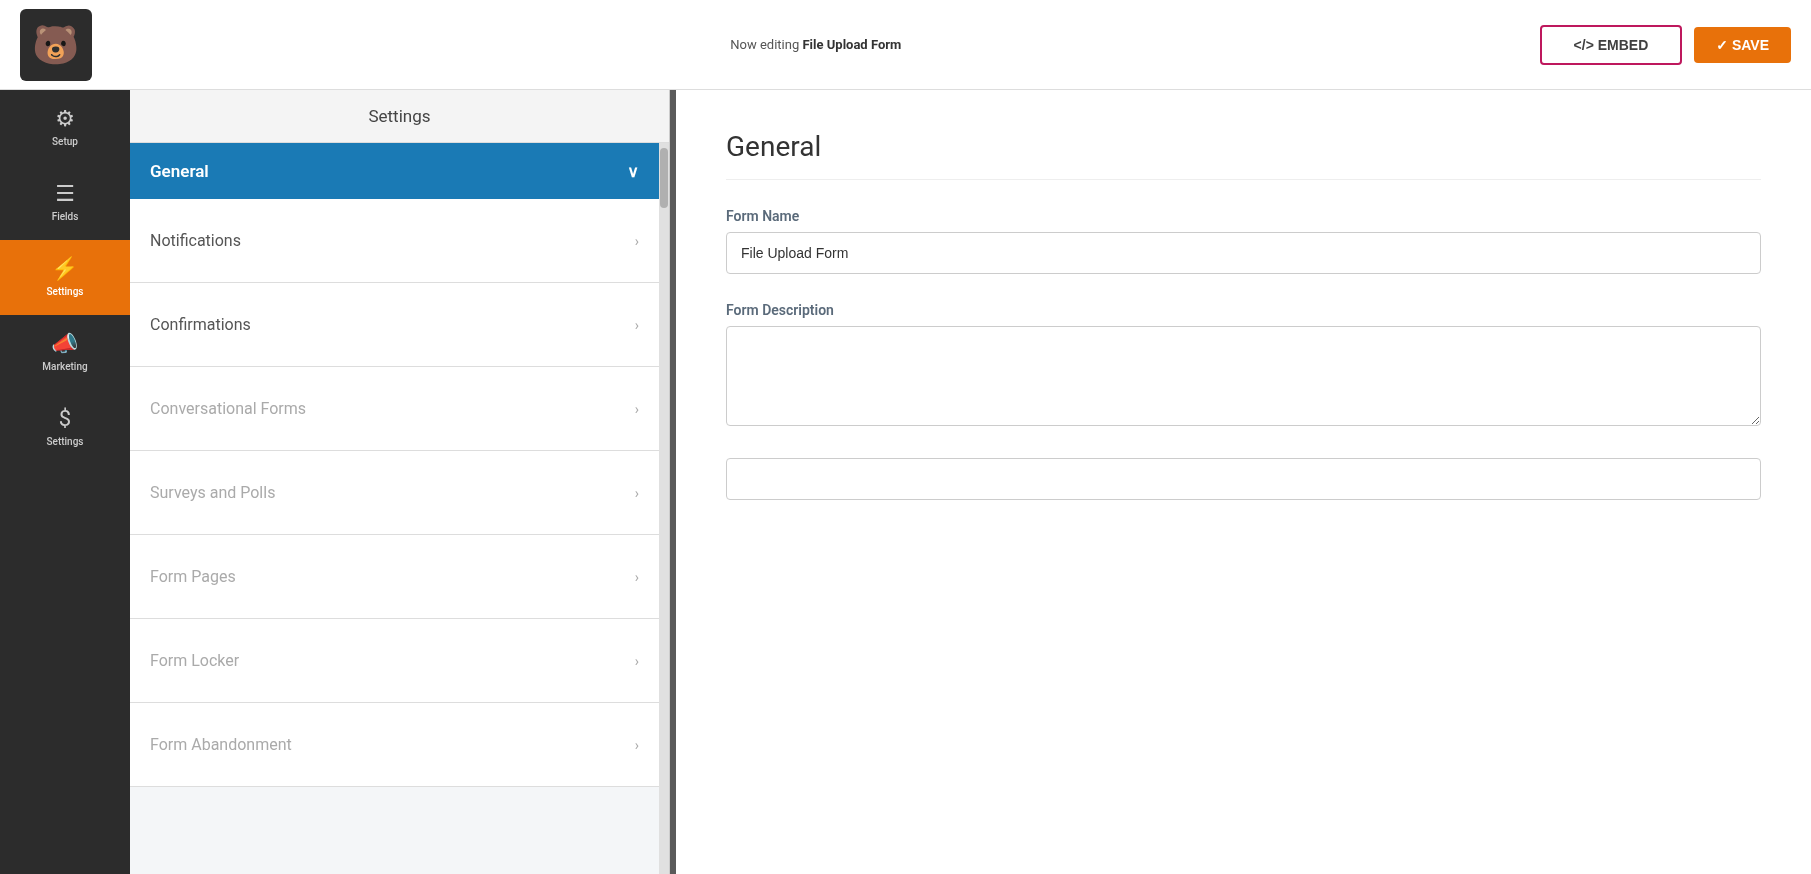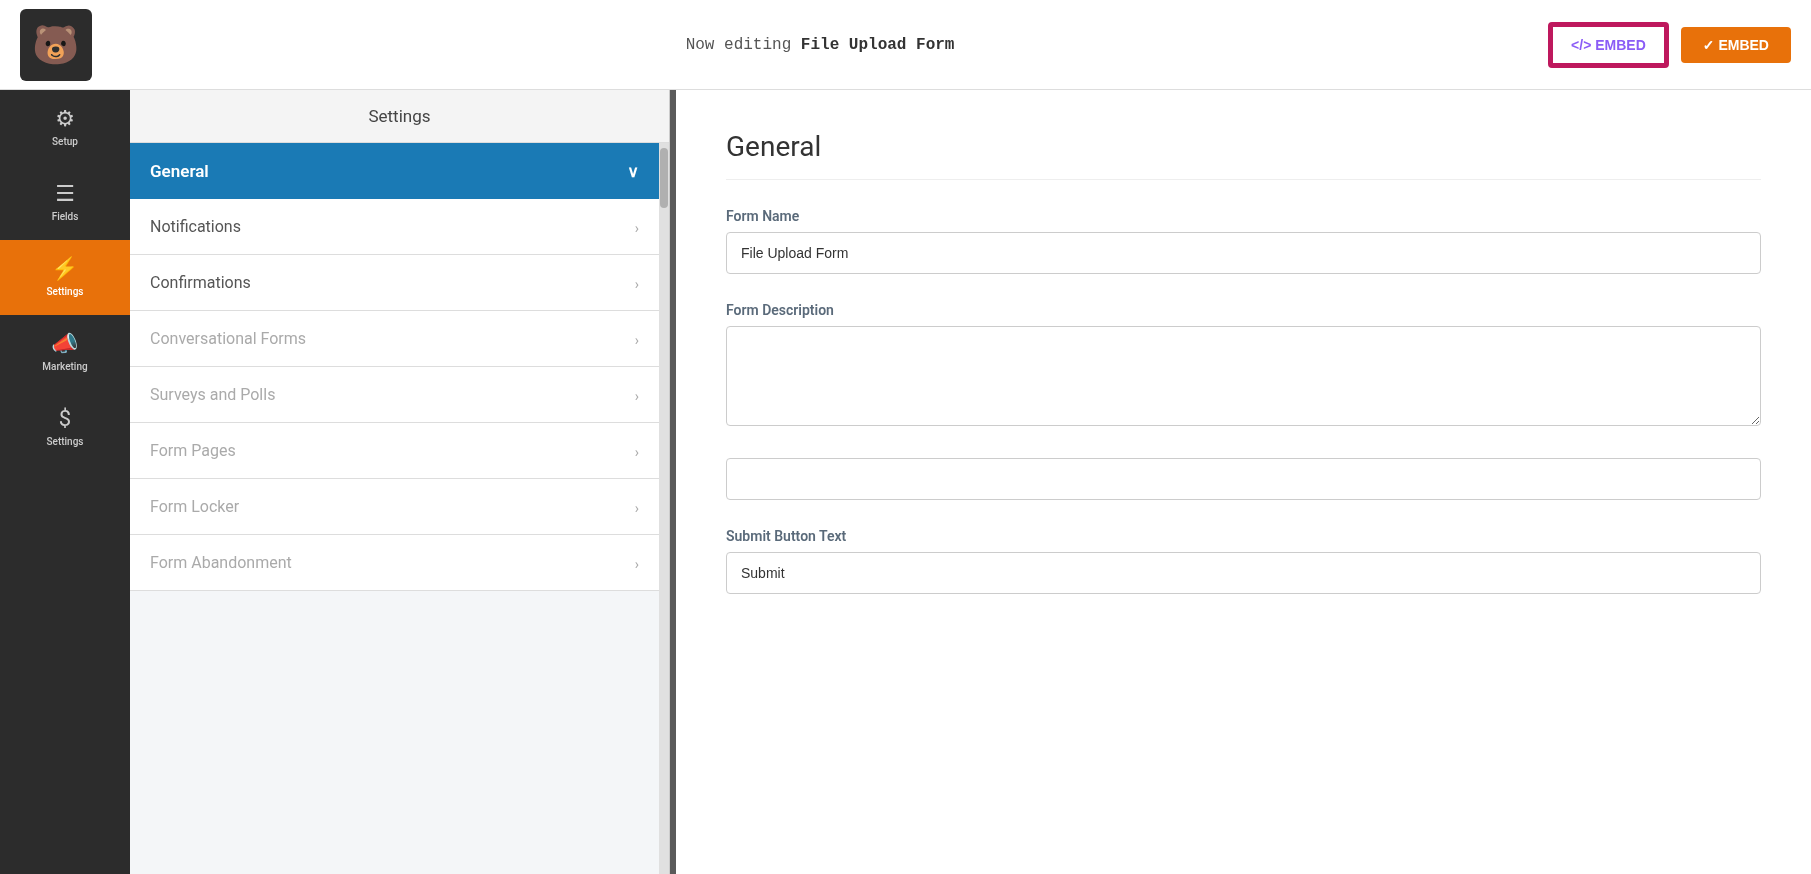--- a/index.html
+++ b/index.html
@@ -10,26 +10,26 @@
       display: flex; align-items: center; justify-content: space-between;
       background: #fff; height: 90px; padding: 0 20px;
       border-bottom: 1px solid #ddd; flex-shrink: 0;
     }
     .topbar-logo {
       width: 72px; height: 72px;
       background: #2c2c2c; border-radius: 6px;
       display: flex; align-items: center; justify-content: center;
       font-size: 36px;
     }
-    .topbar-title { font-size: 16px; color: #555; font-family: Liberation Mono, monospace; }
+    .topbar-title { font-size: 13px; color: #555; }
     .topbar-title strong { font-weight: 700; color: #333; }
     .topbar-actions { display: flex; gap: 12px; align-items: center; }
     .btn-embed {
-      border: 5px solid #be185d; background: #fff; color: #8b5cf6;
-      padding: 10px 18px; font-size: 14px; font-weight: 600;
+      border: 2px solid #be185d; background: #fff; color: #404040;
+      padding: 10px 32px; font-size: 14px; font-weight: 600;
       border-radius: 4px; cursor: pointer; display: flex; align-items: center; gap: 6px;
     }
     .btn-save {
       background: #e8710a; color: #fff; border: none;
       padding: 10px 22px; font-size: 14px; font-weight: 700;
       border-radius: 4px; cursor: pointer; display: flex; align-items: center; gap: 6px;
     }
 
     
     .main-layout { display: flex; flex: 1; overflow: hidden; }
@@ -62,22 +62,22 @@
     .settings-nav { flex: 1; overflow-y: auto; background: #f4f6f8; }
 
     .nav-item-general {
       background: #1a7ab5; color: #fff; padding: 18px 20px;
       display: flex; justify-content: space-between; align-items: center;
       font-size: 17px; font-weight: 600; cursor: pointer;
     }
     .nav-item-general .chevron { font-size: 16px; }
 
     .nav-item {
-      padding: 18px 20px; display: flex; justify-content: space-between;
-      align-items: flex-end; font-size: 16px; color: #555; cursor: pointer;
+      padding: 32px 20px; display: flex; justify-content: space-between;
+      align-items: center; font-size: 16px; color: #555; cursor: pointer;
       border-bottom: 1px solid #ddd; background: #fff;
     }
     .nav-item.disabled { color: #aaa; cursor: default; }
     .nav-chevron { color: #aaa; font-size: 14px; }
 
     
     .content-area {
       flex: 1; overflow-y: auto; background: #fff; padding: 40px 50px;
       border-left: 6px solid #5a5a5a;
     }
@@ -116,21 +116,21 @@
 
 <div class="topbar">
   <div class="topbar-logo">
     <span style="font-size:38px;">🐻</span>
   </div>
   <div class="topbar-title">
     <span>Now editing </span><strong>File Upload Form</strong>
   </div>
   <div class="topbar-actions">
     <button class="btn-embed">&lt;/&gt; EMBED</button>
-    <button class="btn-save">✓ EMBED</button>
+    <button class="btn-save">✓ SAVE</button>
   </div>
 </div>
 
 <div class="main-layout">
 
   <div class="sidebar">
     <div class="sidebar-item">
       <span class="sidebar-icon">⚙</span>
       <span class="sidebar-item-label">Setup</span>
     </div>
@@ -217,19 +217,15 @@
 
     <div class="field-group">
       <div class="field-label">Form Description</div>
       <textarea class="field-input" style=""></textarea>
     </div>
 
     <div class="field-group">
       <input type="text" class="field-input" style="">
     </div>
 
-    <div class="field-group">
-      <div class="field-label">Submit Button Text</div>
-      <input type="text" class="field-input" value="Submit" style="">
-    </div>
   </div>
 
 </div>
 
 </body></html>

